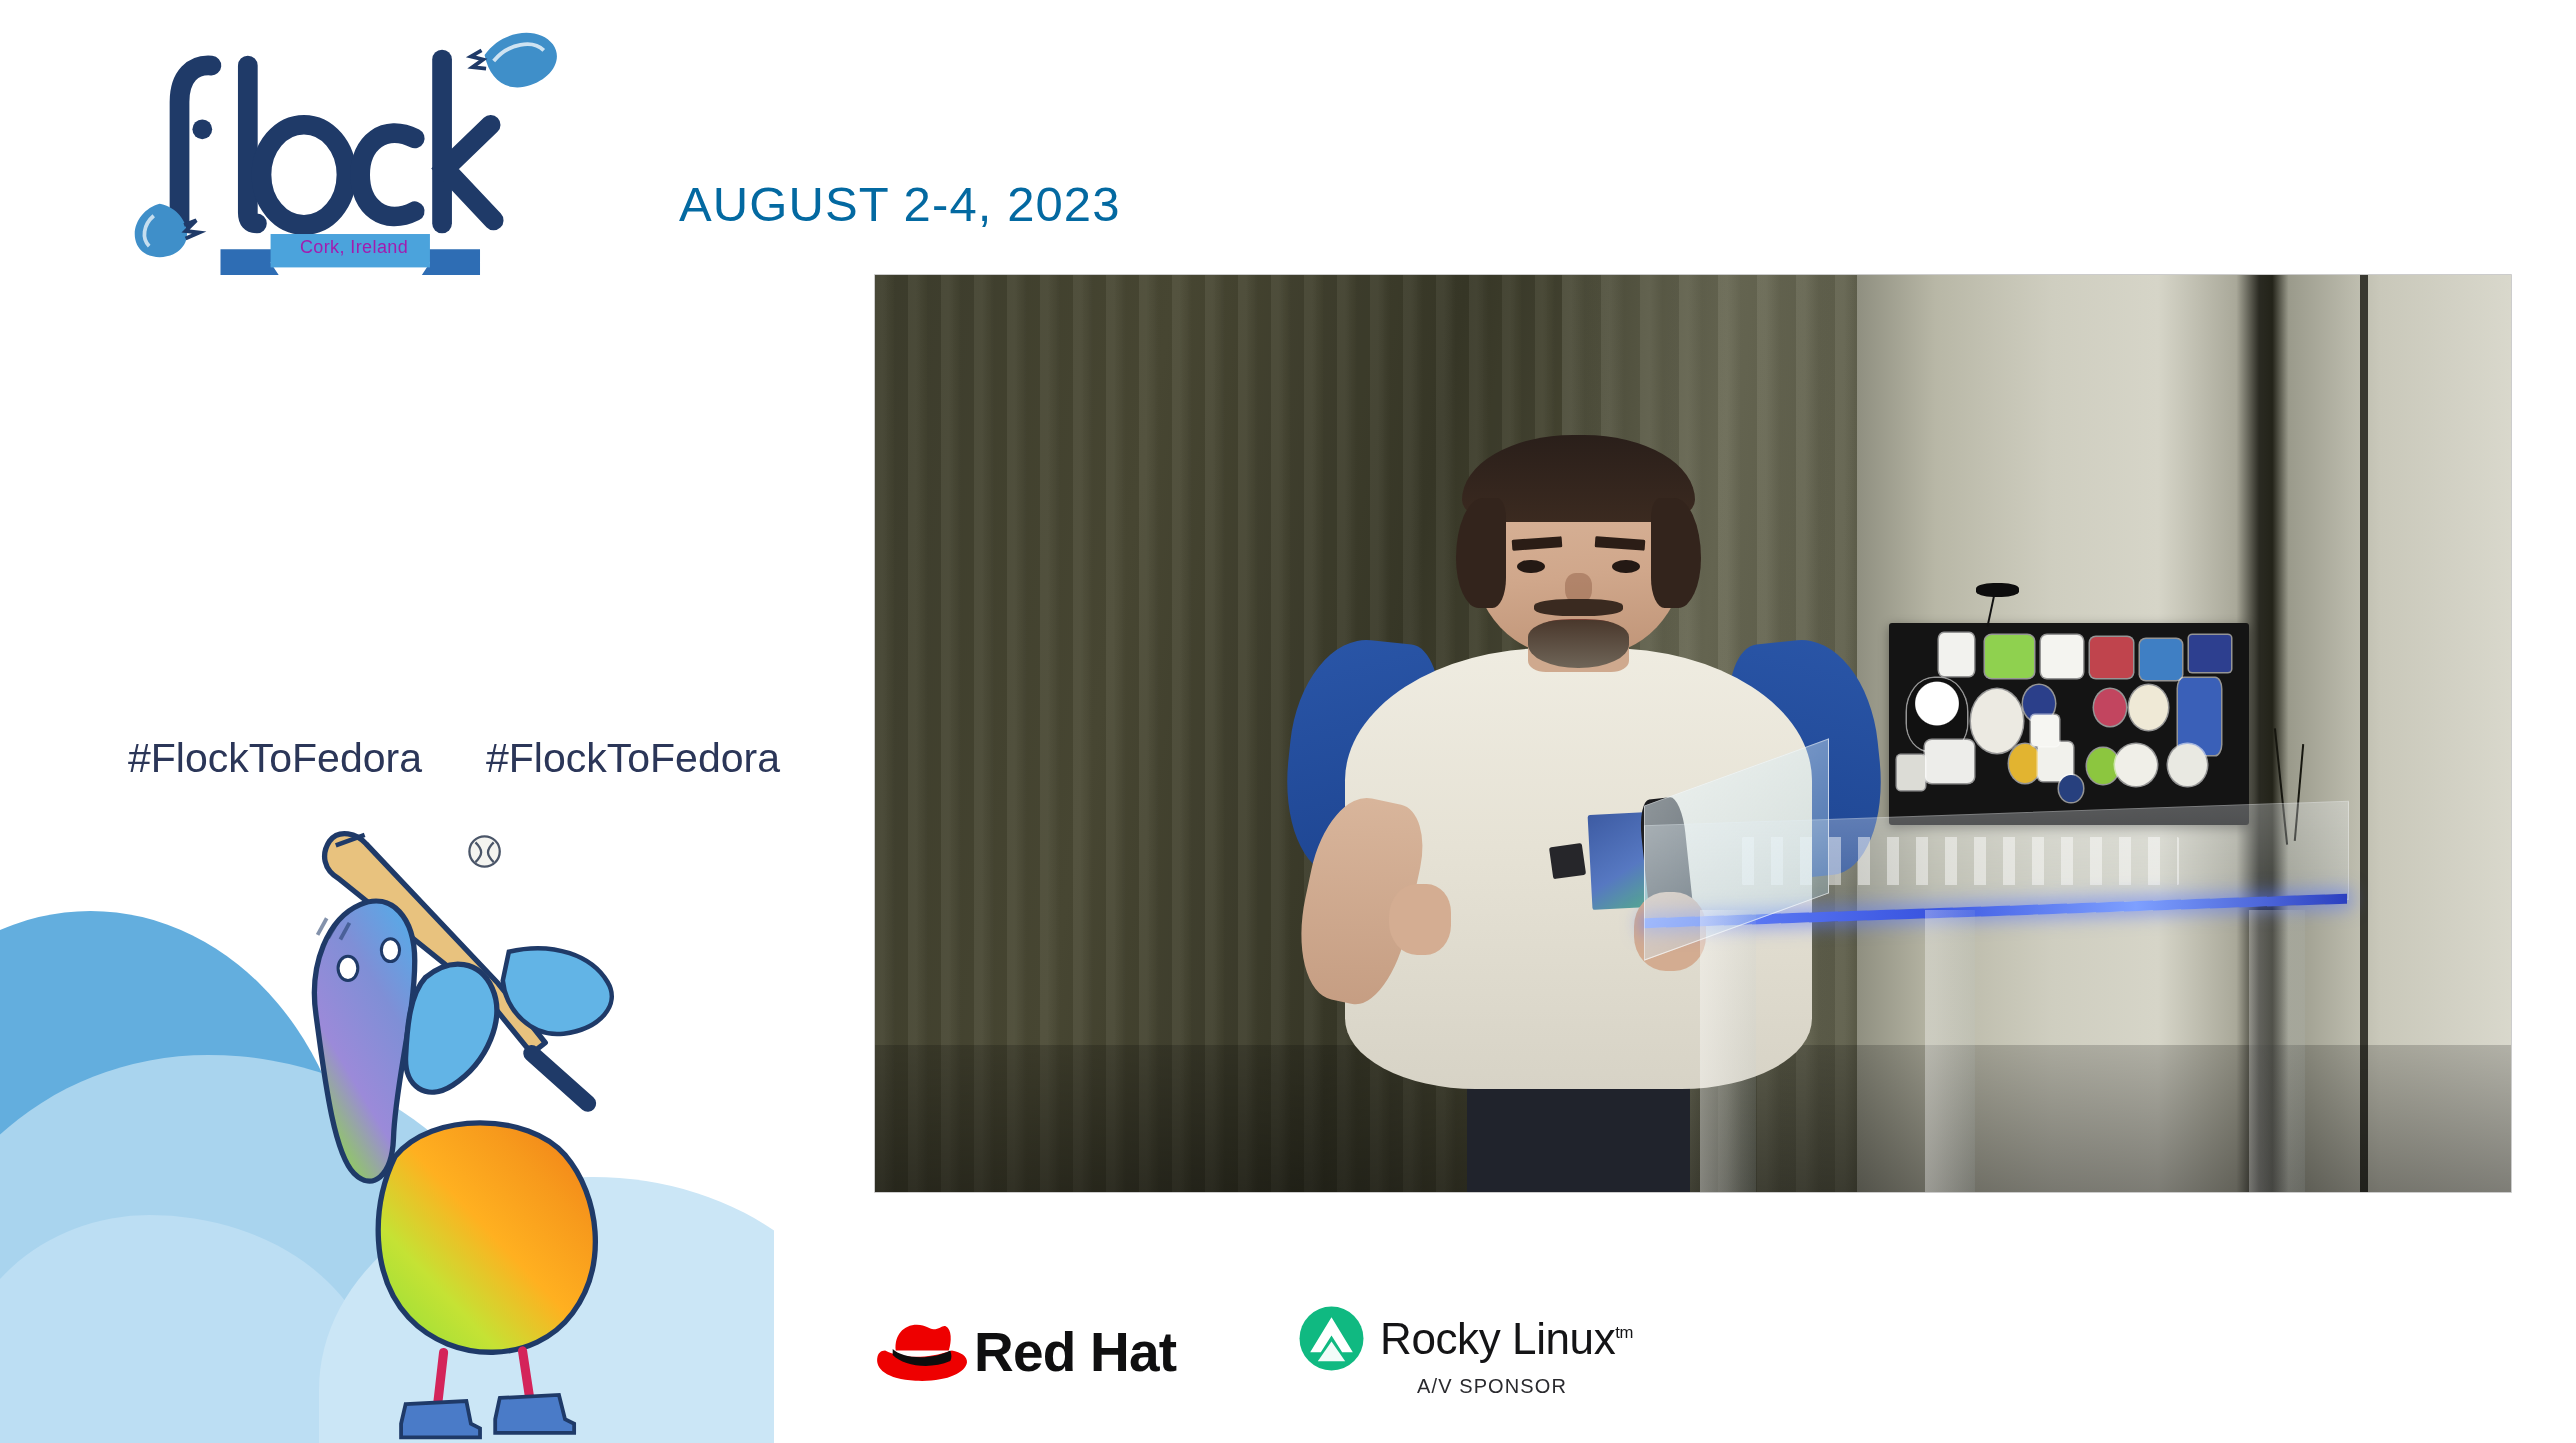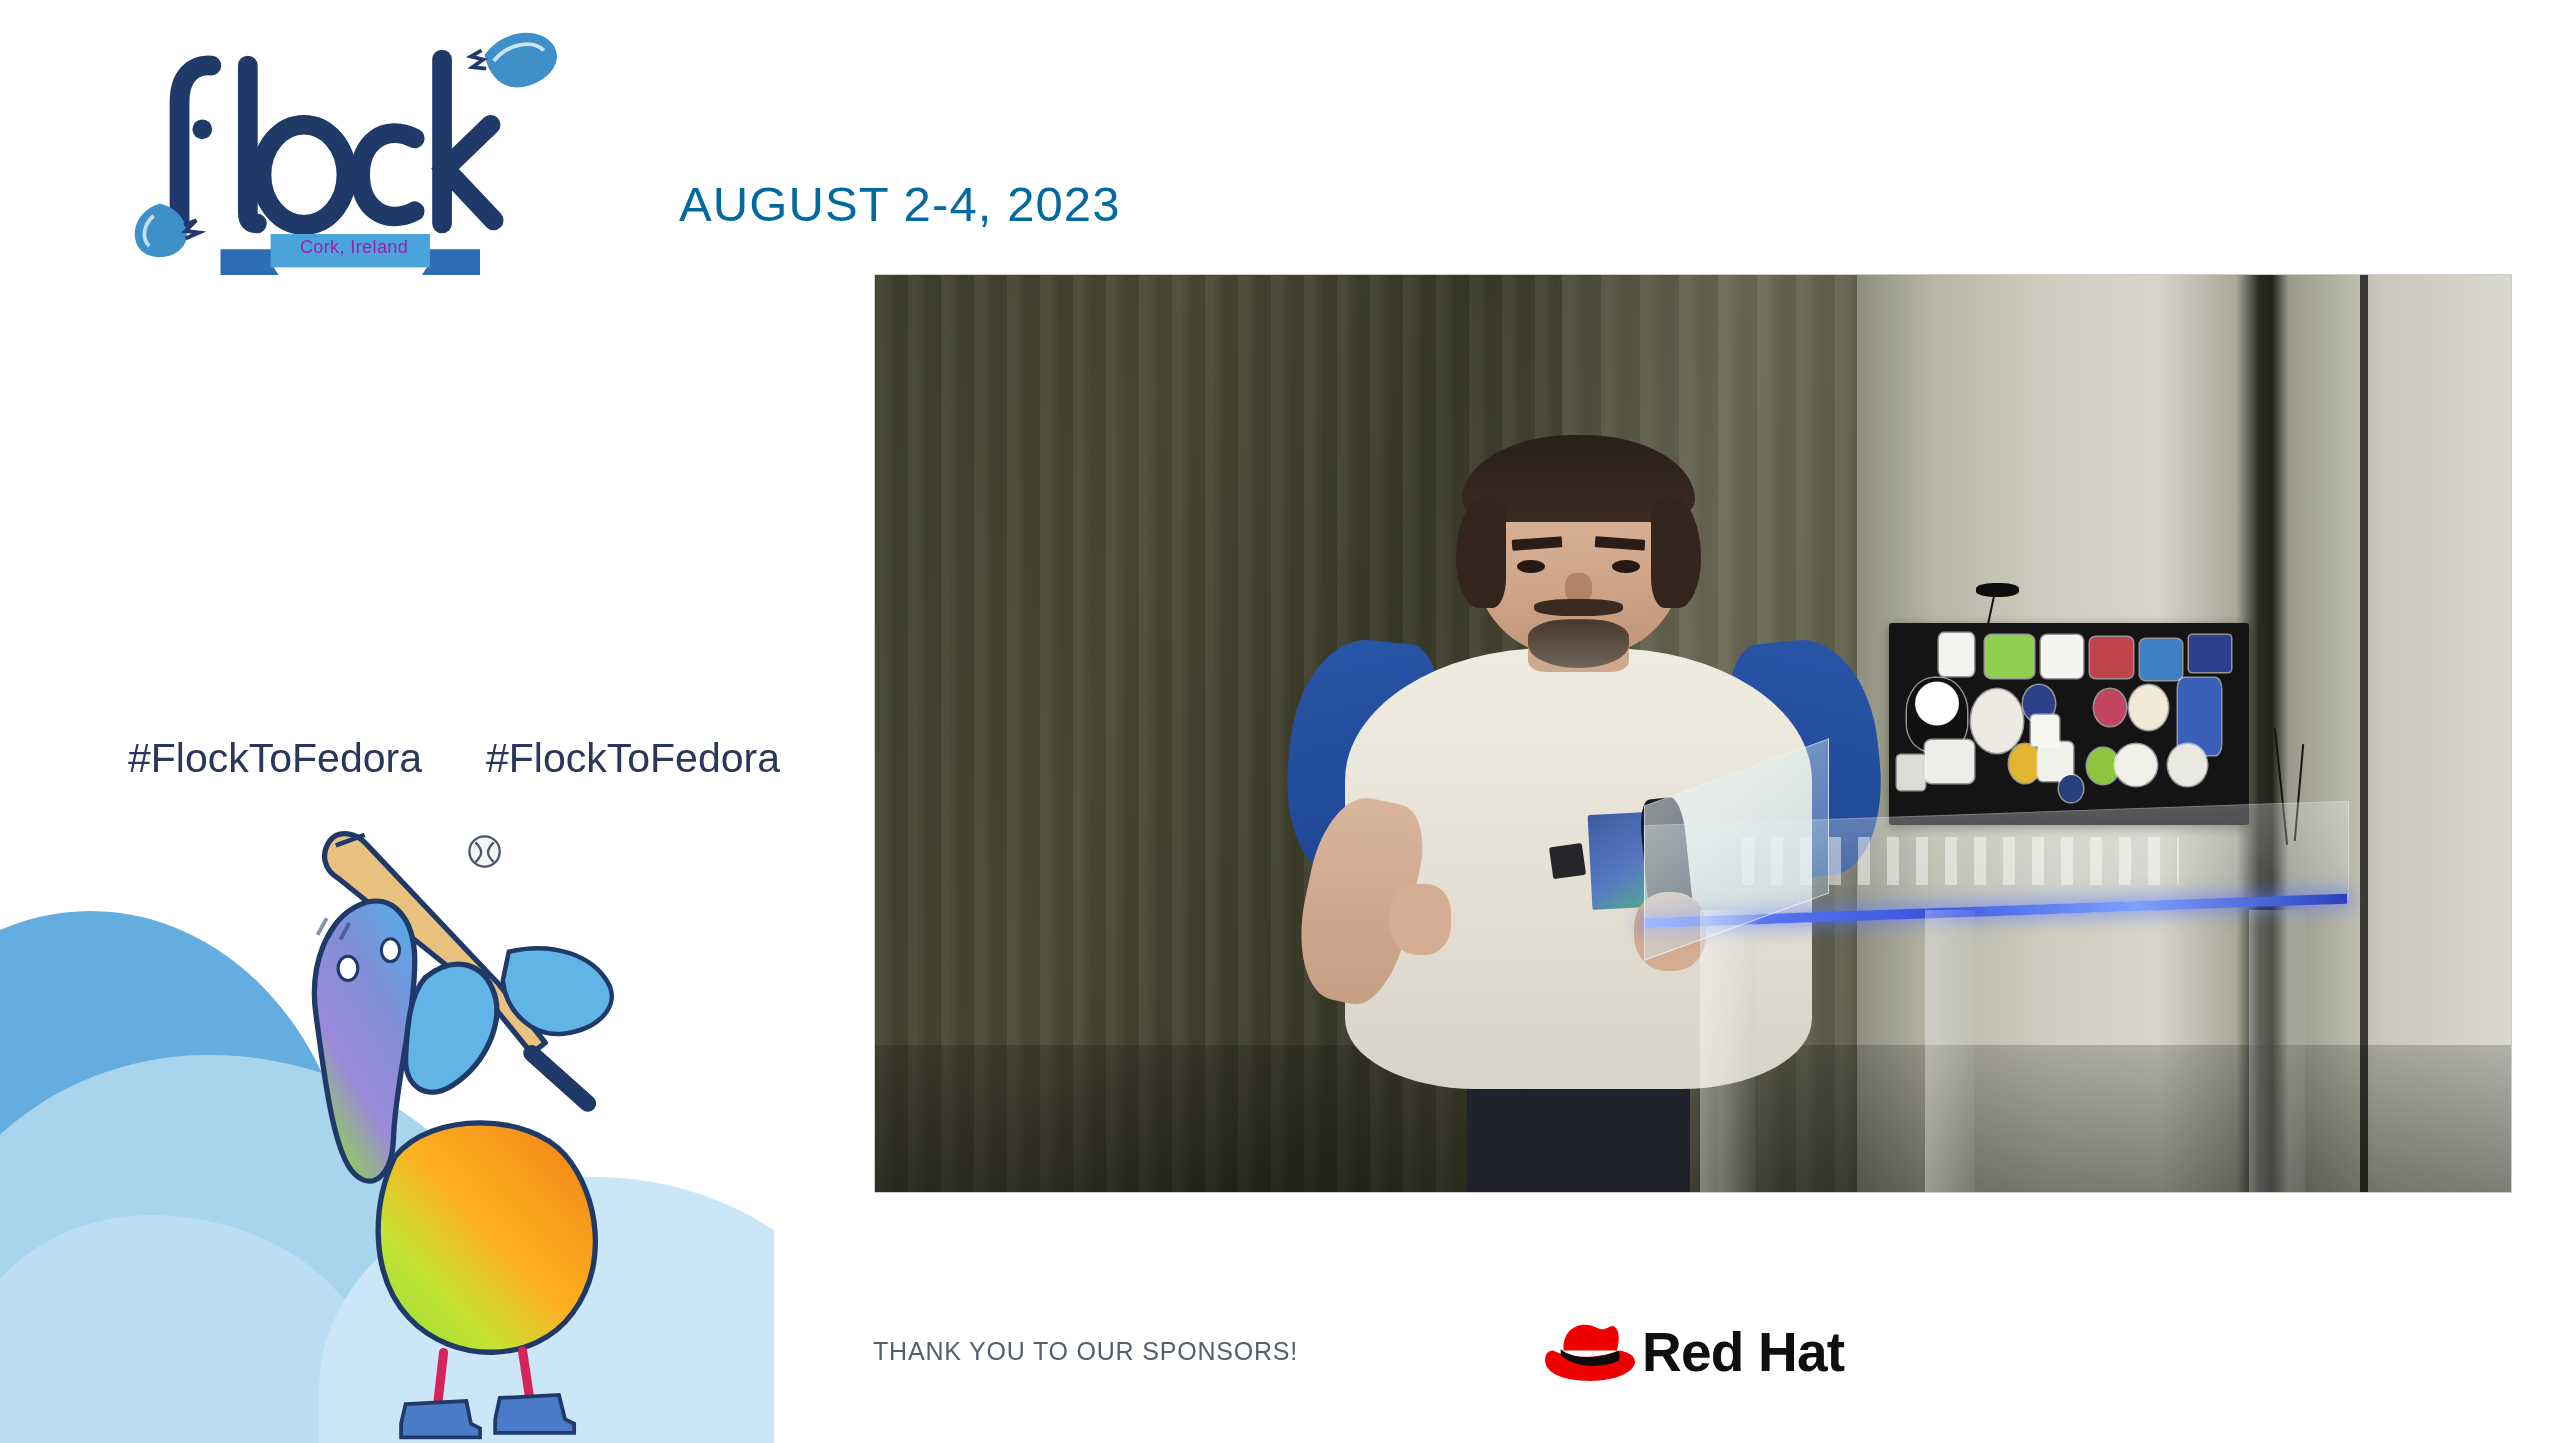--- a/index.html
+++ b/index.html
@@ -403,27 +403,37 @@
       <div class="pd-led"></div>
       <div class="pd-slant"></div>
       <div class="pd-col"></div>
       <div class="pd-col2"></div>
       <div class="pd-col3"></div>
     </div>
   </div>
 
   <div class="sponsors">
 
-    <div class="sponsor-note">THANK YOU TO OUR SPONSORS!</div>
 
     <div class="sponsor-redhat">
       <svg class="rh-hat" viewBox="0 0 128 84" xmlns="http://www.w3.org/2000/svg" aria-hidden="true">
         <path d="M30 40 C28 20 40 6 58 6 C70 6 74 12 80 12 C88 12 92 6 96 8 C104 12 104 28 100 40 Z" fill="#ee0000"></path>
         <path d="M6 48 C2 64 18 78 56 80 C96 82 122 70 124 56 C125 48 116 42 104 40 C70 52 36 50 16 40 C10 40 7 44 6 48 Z" fill="#ee0000"></path>
         <path d="M26 38 C38 50 74 54 102 40 C104 46 104 50 102 54 C74 66 40 60 26 46 Z" fill="#0d0d0d"></path>
       </svg>
       <span class="rh-name">Red Hat</span>
     </div>
 
+    <div class="sponsor-rocky">
+      <div class="rocky-row">
+        <svg class="rk-mark" viewBox="0 0 88 88" xmlns="http://www.w3.org/2000/svg" aria-hidden="true">
+          <circle cx="44" cy="44" r="42" fill="#10b981"></circle>
+          <path d="M44 16 L72 62 L58 62 L44 40 L30 62 L16 62 Z" fill="#ffffff"></path>
+          <path d="M44 48 L62 74 L26 74 Z" fill="#ffffff" opacity=".95"></path>
+        </svg>
+        <span class="rk-name"><span>Rocky Linux</span><span class="rk-tm">tm</span></span>
+      </div>
+      <div class="rk-sub">A/V SPONSOR</div>
+    </div>
   </div>
 
 </div>
 
 
 </body></html>

